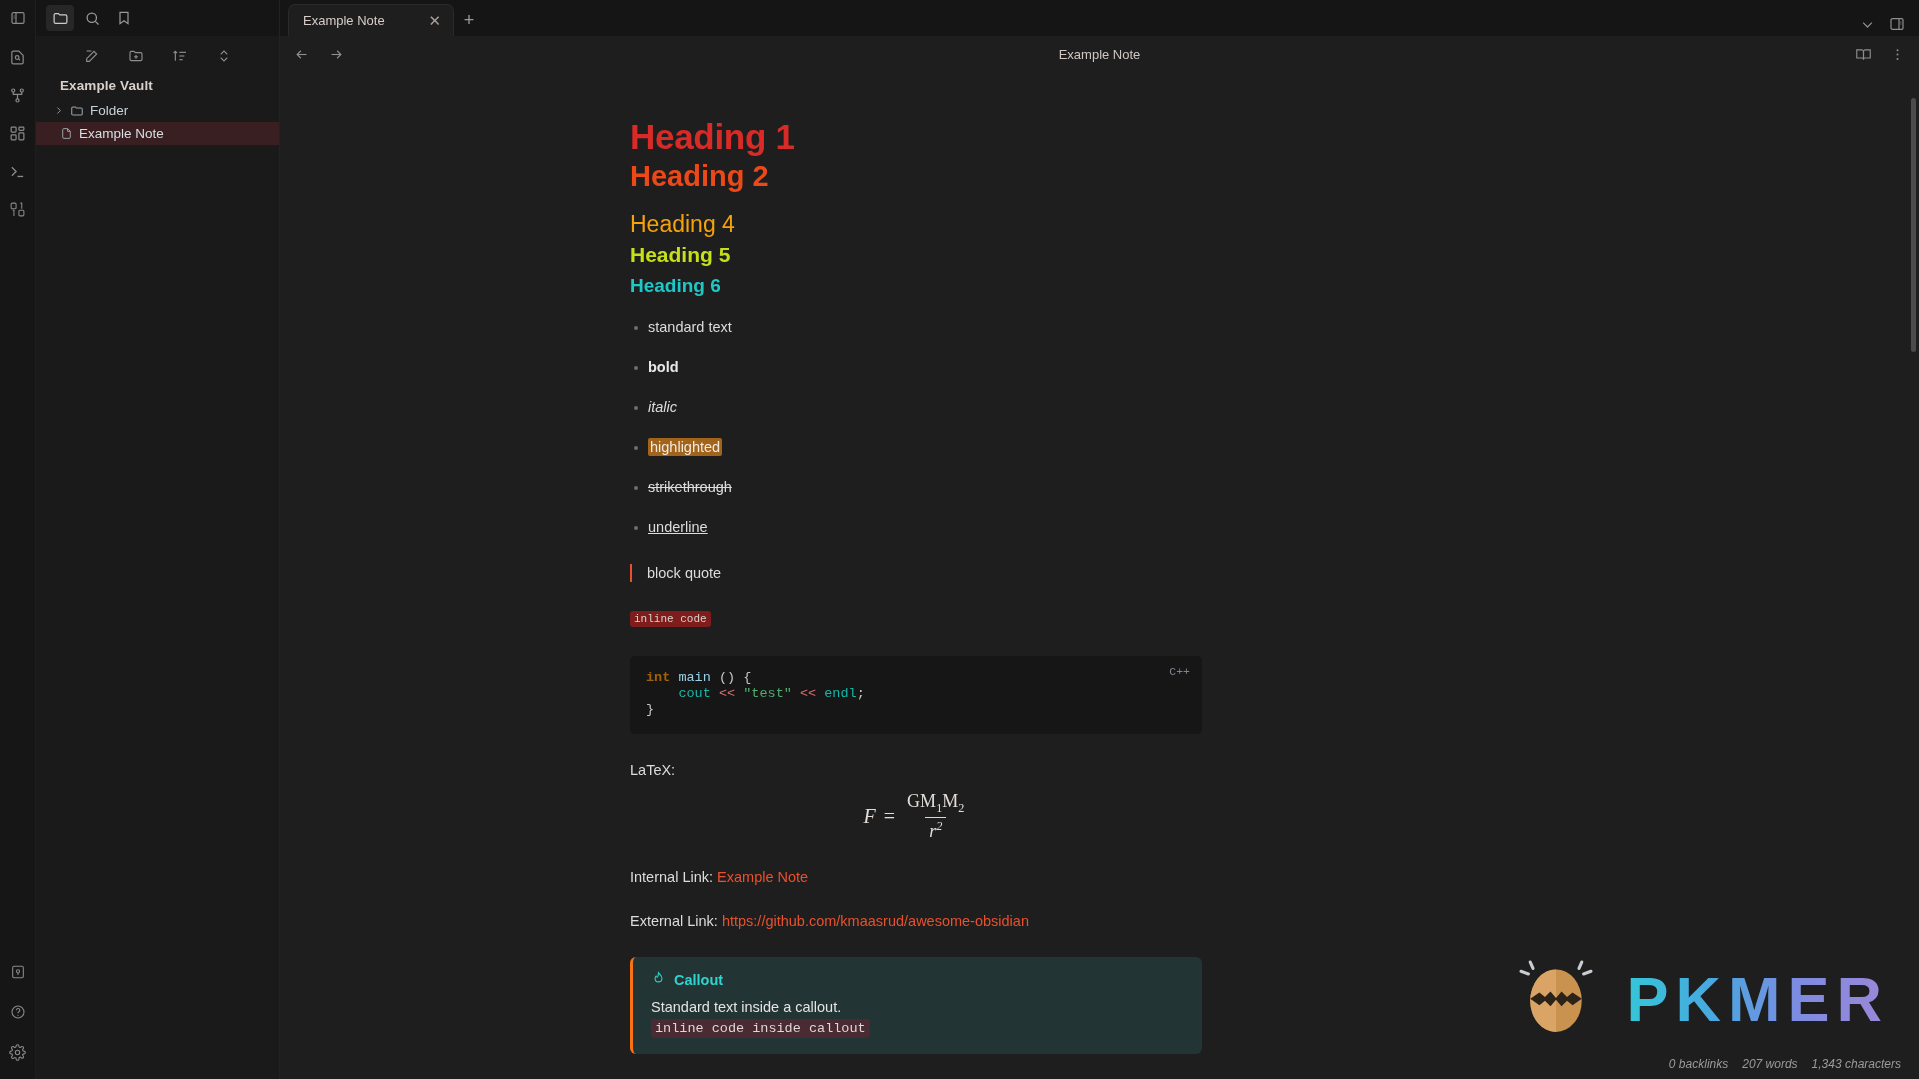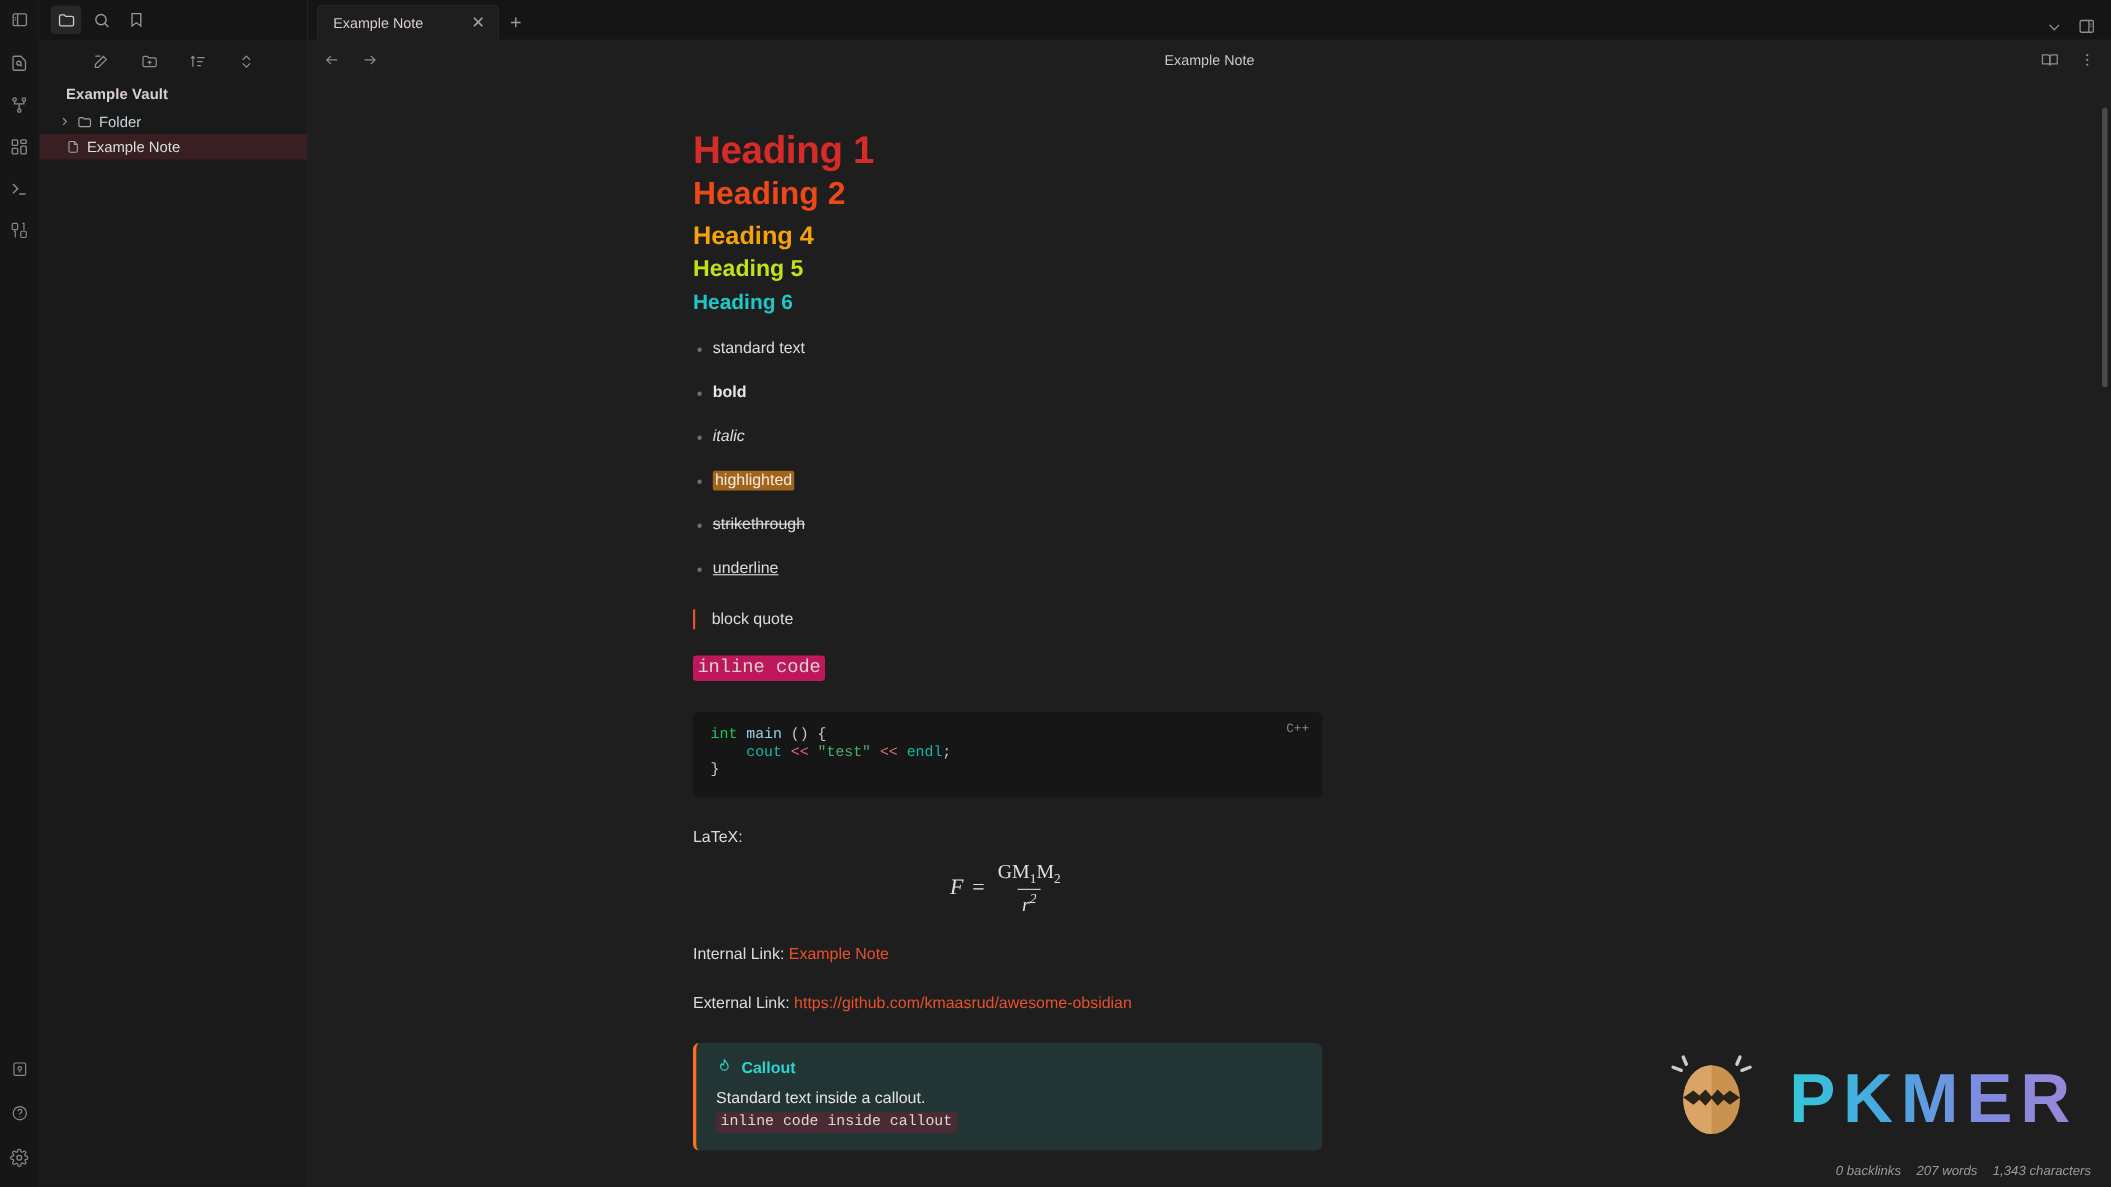--- a/index.html
+++ b/index.html
@@ -100,21 +100,21 @@
   .scrollwrap { flex: 1; position: relative; overflow: hidden; background: #1e1e1e; }
   .content {
     padding: 44px 0 40px 0;
     height: 100%;
   }
   .doc { width: 572px; margin-left: 350px; }
 
   .h1 { font-size: 35px; font-weight: 700; color: #d82b27; line-height: 1.18; letter-spacing: -.3px; }
   .h2 { font-size: 29px; font-weight: 700; color: #ec4818; line-height: 1.2; margin-top: 2px; }
   .h3 { font-size: 26px; font-weight: 700; color: #f5620f; line-height: 1.2; margin-top: 2px; }
-  .h4 { font-size: 23px; font-weight: 700; color: #f5a20b; line-height: 1.2; margin-top: 7px; }
+  .h4 { font-size: 23px; font-weight: 400; color: #f5a20b; line-height: 1.2; margin-top: 17px; }
   .h5 { font-size: 21px; font-weight: 700; color: #c4e018; line-height: 1.2; margin-top: 3px; }
   .h6 { font-size: 19px; font-weight: 700; color: #1ec8c8; line-height: 1.2; margin-top: 8px; }
 
   ul.md { list-style: none; margin-top: 5px; }
   ul.md li {
     position: relative; padding-left: 18px; font-size: 14.5px;
     color: #dcdcdc; line-height: 1.47; height: 21px; margin-top: 19px;
   }
   ul.md li::before {
     content: ""; position: absolute; left: 4px; top: 9px;
@@ -126,37 +126,37 @@
   .b-strike { text-decoration: line-through; }
   .b-under { text-decoration: underline; }
 
   .blockquote {
     margin-top: 26px; border-left: 2px solid #e8512d;
     padding: 1px 0 1px 15px; font-size: 14.5px; color: #dcdcdc;
   }
   .inline-code-line { margin-top: 26px; }
   code.inline {
     font-family: "Liberation Mono", "DejaVu Sans Mono", monospace;
-    font-size: 17px; background: #be185d; color: #d7d3cf;
+    font-size: 11px; background: #7f1d1d; color: #d7d3cf;
     padding: 2px 4px; border-radius: 3px;
   }
   .codeblock {
     margin-top: 30px; background: #161616; border-radius: 5px;
     padding: 14px 16px 16px 16px; position: relative;
   }
   .codeblock pre {
     font-family: "Liberation Mono", "DejaVu Sans Mono", monospace;
     font-size: 13.5px; line-height: 1.2; color: #cfcfcf; white-space: pre;
   }
   .lang-label {
     position: absolute; top: 9px; right: 12px; font-size: 11.5px;
     font-family: "Liberation Mono", "DejaVu Sans Mono", monospace;
     color: #7c8594;
   }
-  .c-kw { color: #22c55e; }
+  .c-kw { color: #a16207; font-weight: bold; }
   .c-fn { color: #9ad0e8; }
   .c-punc { color: #c8c8c8; }
   .c-var { color: #14b8a6; }
   .c-op { color: #e06c75; }
   .c-str { color: #4caf6e; }
 
   .para { margin-top: 28px; font-size: 14.5px; color: #dcdcdc; }
   .math-wrap { margin-top: 14px; display: flex; justify-content: center; }
   .math {
     font-family: "Liberation Serif", "DejaVu Serif", serif;

